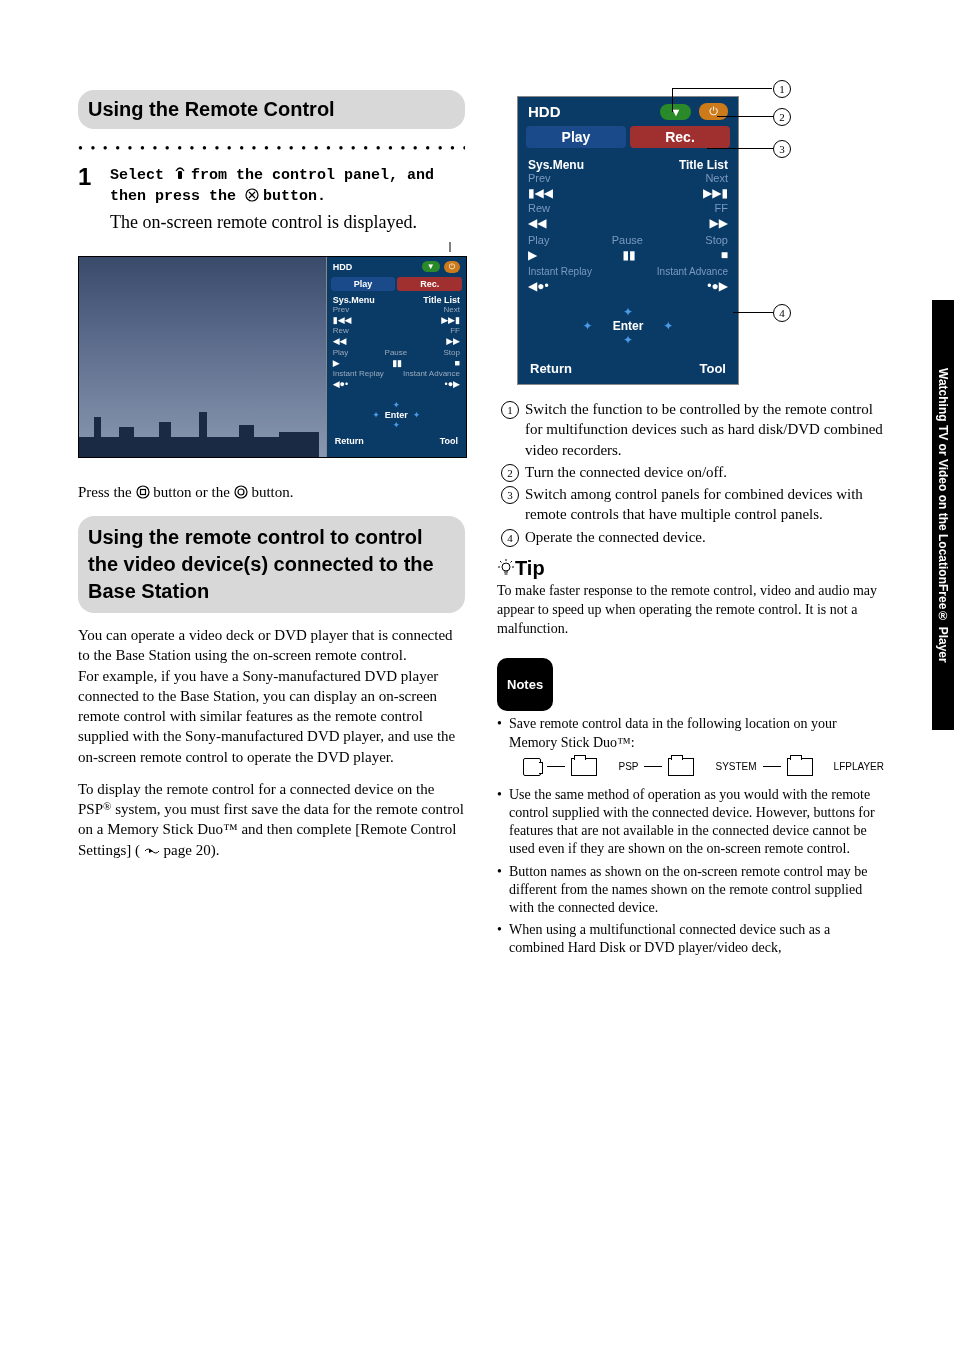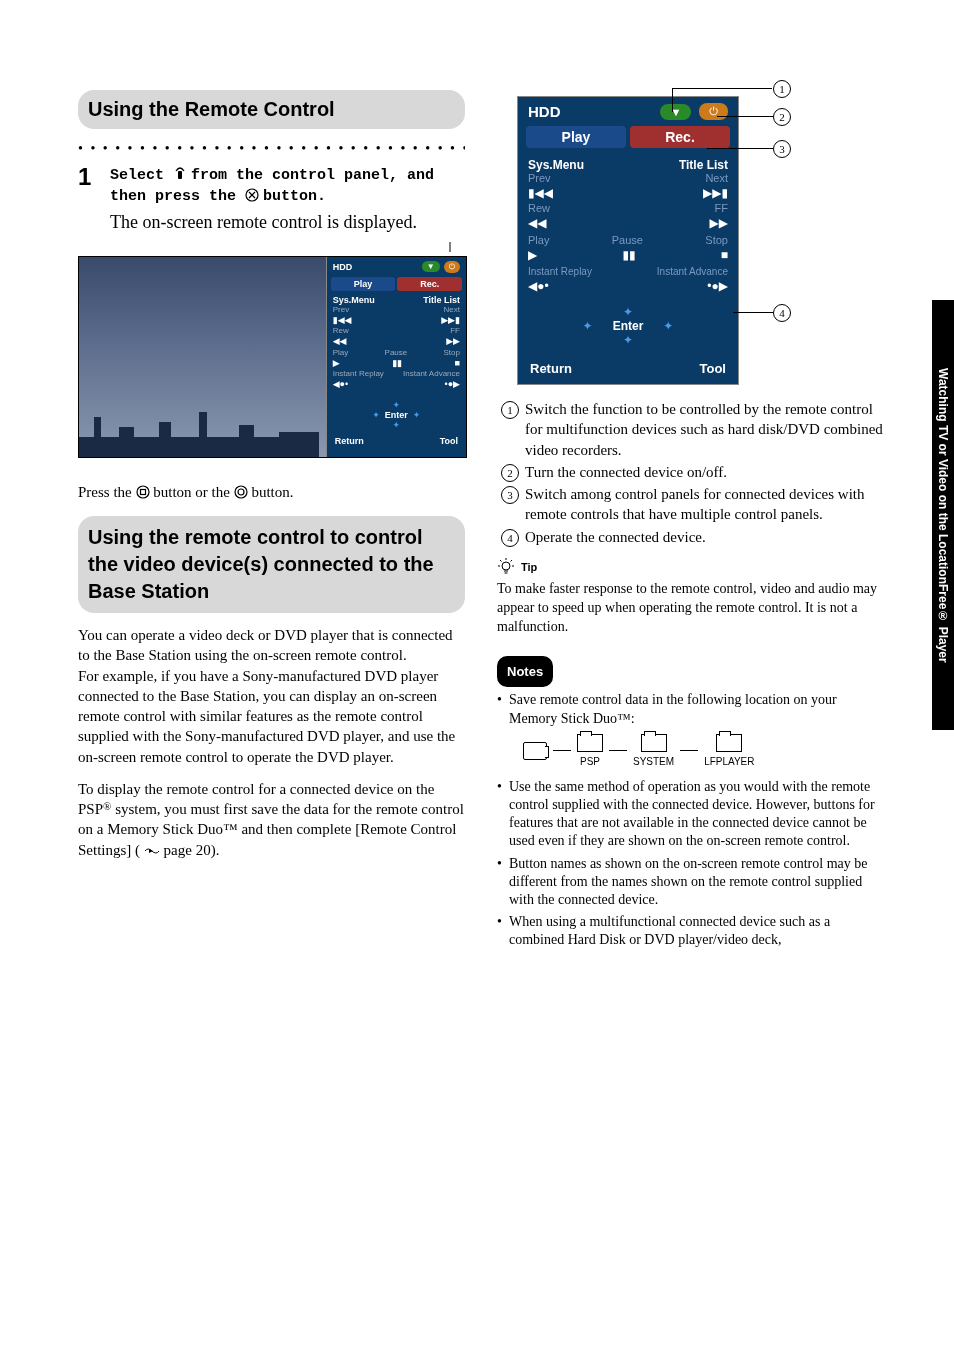--- a/index.html
+++ b/index.html
@@ -172,27 +172,27 @@
     display: flex;
     gap: 6px;
     margin-bottom: 2px;
   }
   .circnum {
     display:inline-block;min-width:16px;height:16px;border:1px solid #000;border-radius:50%;
     font-size:11px;line-height:16px;text-align:center;flex:0 0 16px;margin-top:2px;
   }
 
   .tip-row {
-    display:flex;align-items:center;gap:6px;margin:6px 0 2px;
-    font-family:Arial,sans-serif;font-weight:bold;font-size:11px;
+    display:flex;align-items:center;gap:0;margin:6px 0 2px;
+    font-family:Arial,sans-serif;font-weight:bold;font-size:20px;
   }
   .tip-icon{font-size:18px;line-height:1;}
   .notes-pill {
     display:inline-block;background:#000;color:#fff;border-radius:10px;
-    padding:8px 10px;font-family:Arial,sans-serif;font-weight:bold;font-size:13px;
+    padding:19px 10px;font-family:Arial,sans-serif;font-weight:bold;font-size:13px;
     margin:12px 0 4px;
   }
   .bullet-list {
     list-style:none;padding:0;margin:0;
   }
   .bullet-list > li {
     font-size:14px;line-height:1.3;position:relative;padding-left:12px;margin-bottom:4px;
   }
   .bullet-list > li::before {
     content:"•";position:absolute;left:0;top:0;
@@ -204,21 +204,21 @@
   }
   .ms-icon{
     width:22px;height:16px;border:1px solid #000;border-radius:2px;position:relative;background:#fff;
   }
   .ms-icon::after{content:"";position:absolute;right:-3px;top:3px;width:3px;height:10px;background:#fff;border:1px solid #000;border-left:none;}
   .folder{
     width:24px;height:16px;border:1px solid #000;position:relative;background:#fff;
   }
   .folder::before{content:"";position:absolute;top:-4px;left:2px;width:10px;height:4px;border:1px solid #000;border-bottom:none;background:#fff;}
   .pd-dash{flex:0 0 18px;border-top:1px solid #000;height:0;}
-  .pd-col{display:flex;flex-direction:column;align-items:center;gap:3px;}
+  .pd-col{display:flex;align-items:center;gap:21px;}
 
   .sidetab {
     position:absolute;right:0;top:300px;width:22px;height:430px;
     background:#000;color:#fff;
     font-family:Arial,sans-serif;font-weight:bold;font-size:12px;
     display:flex;align-items:center;justify-content:center;
   }
   .sidetab-text{writing-mode:vertical-rl;white-space:nowrap;}
 
   .pagenum {
@@ -456,21 +456,21 @@
         <li>
             <span class="circnum">1</span>
             <span>Switch the function to be controlled by the remote control for multifunction devices such as hard disk/DVD combined video recorders.</span>
           </li>
         <li>
             <span class="circnum">2</span>
             <span>Turn the connected device on/off.</span>
           </li>
         <li>
             <span class="circnum">3</span>
-            <span>Switch among control panels for connected devices with remote controls that have multiple control panels.</span>
+            <span>Switch among control panels for combined devices with remote controls that have multiple control panels.</span>
           </li>
         <li>
             <span class="circnum">4</span>
             <span>Operate the connected device.</span>
           </li>
       </ul>
 
       <div class="tip-row">
         <span class="tip-icon">
           <svg width="18" height="18" viewBox="0 0 18 18">

